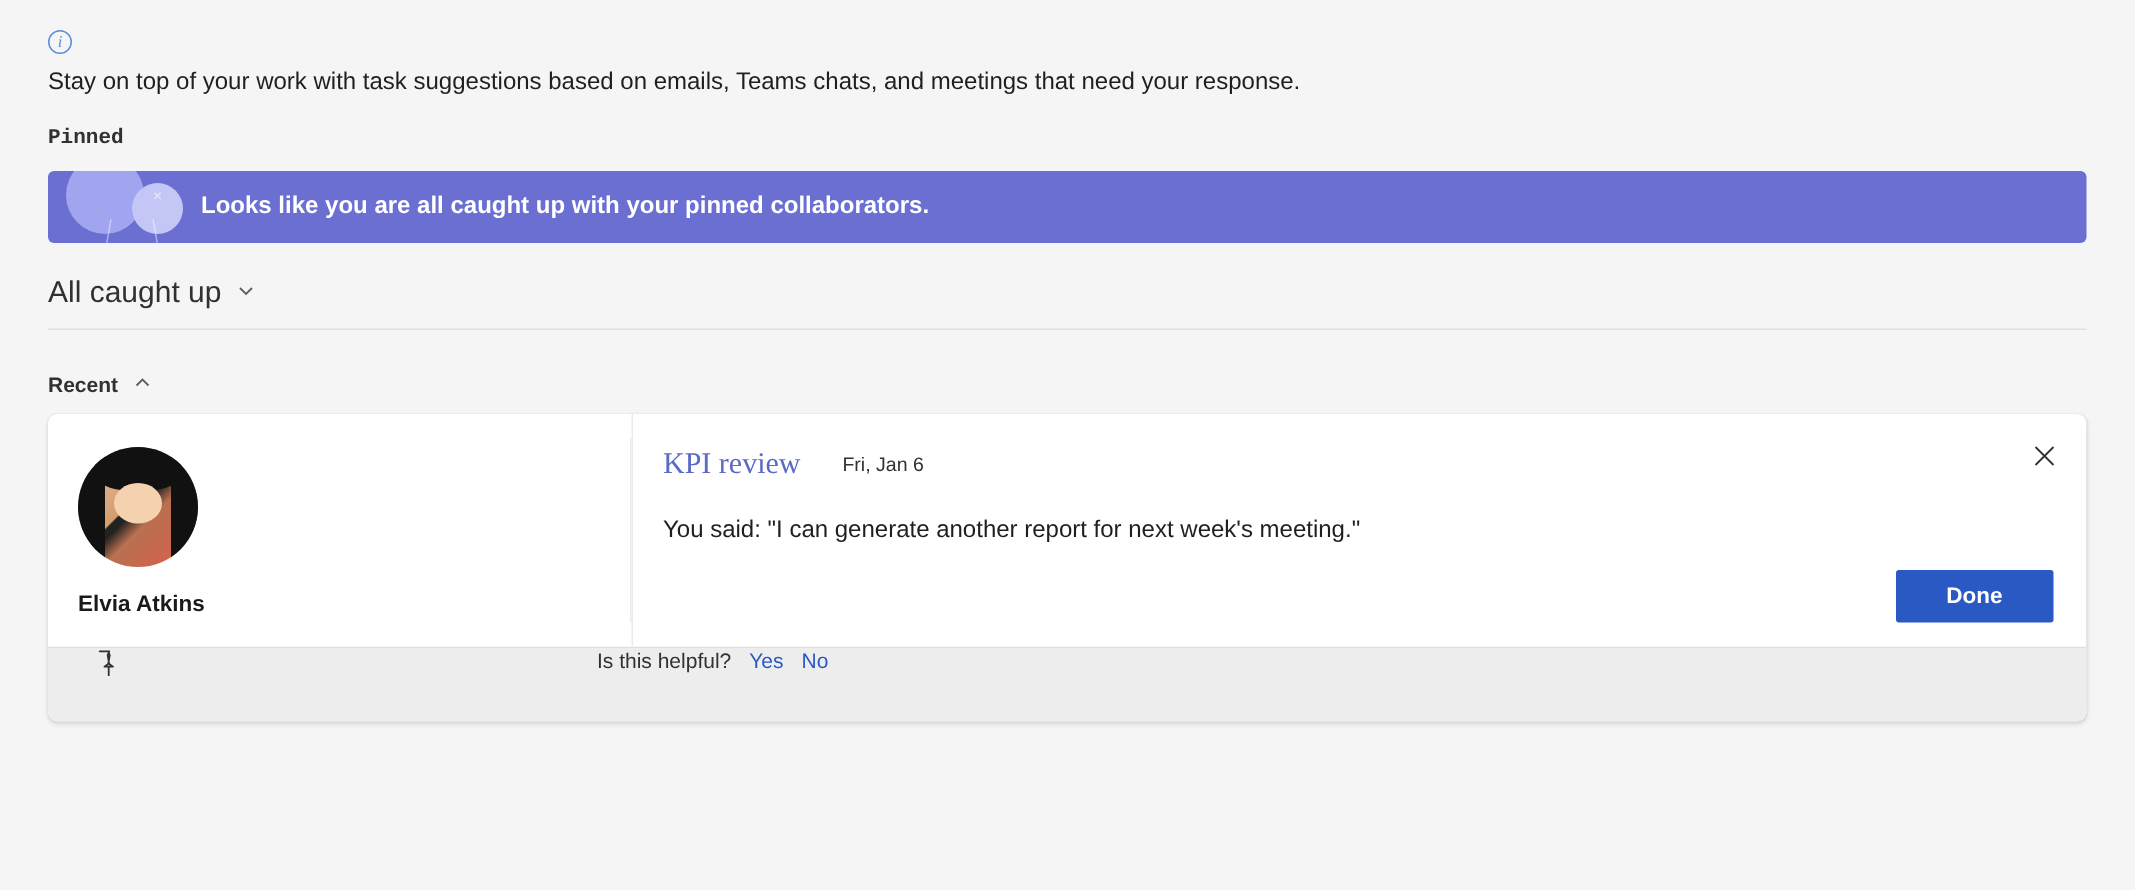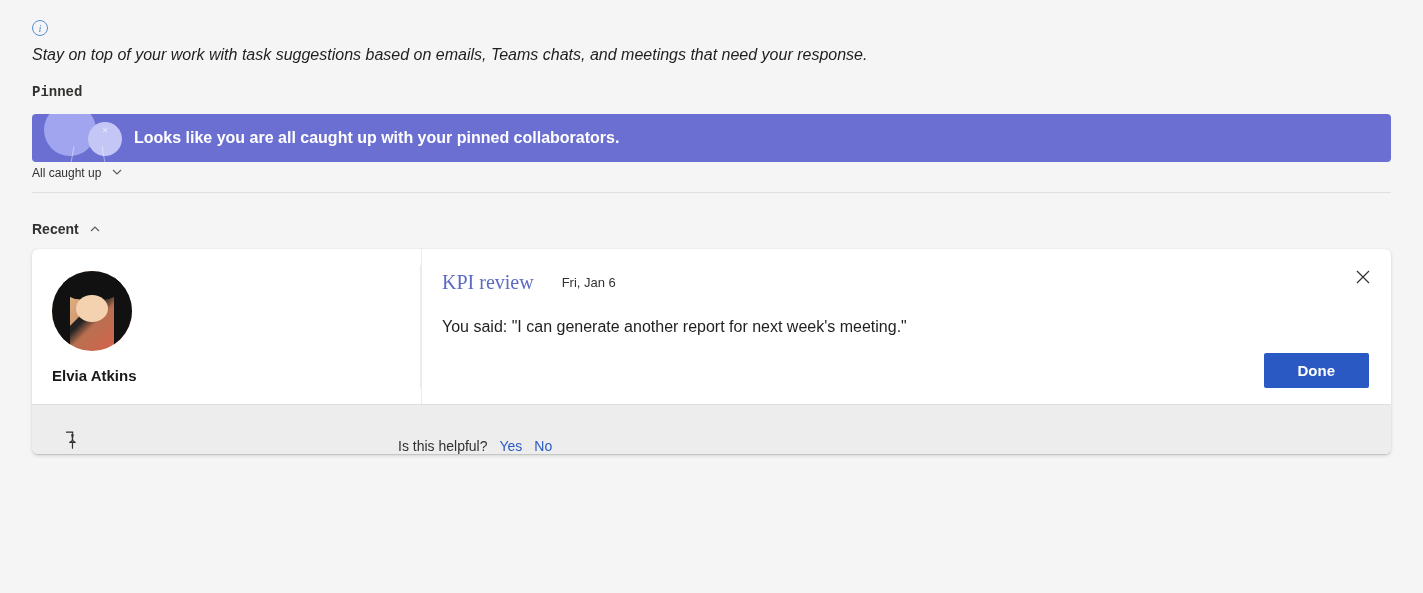--- a/index.html
+++ b/index.html
@@ -36,21 +36,20 @@
     font-family: Georgia, serif;
     line-height: 1;
     position: relative;
     top: 2px;
     cursor: pointer;
   }
   .subtitle {
     margin-top: 12px;
     font-size: 16px;
     color: #201f1e;
-    font-style: italic;
   }
   .section-label {
     margin-top: 20px;
     font-size: 14px;
     font-weight: 600;
     color: #323130;
     font-family: Liberation Mono, monospace;
   }
   .banner {
     display: flex;
@@ -100,25 +99,25 @@
     position: absolute;
     width: 1px;
     height: 40px;
     background: rgba(255,255,255,0.45);
     bottom: -24px;
   }
   .string.s1 { left: 38px; transform: rotate(10deg); }
   .string.s2 { left: 73px; transform: rotate(-10deg); }
 
   .collapse-row {
-    margin-top: 4px;
+    margin-top: 22px;
     display: flex;
     align-items: center;
     gap: 10px;
-    font-size: 12px;
+    font-size: 20px;
     color: #323130;
     padding-bottom: 12px;
     border-bottom: 1px solid #e1dfdd;
     cursor: pointer;
   }
   .chevron {
     font-size: 11px;
     color: #605e5c;
     min-width: 12px;
   }
@@ -244,21 +243,21 @@
     border-radius: 2px;
     padding: 9px 34px;
     font-size: 15px;
     font-weight: 600;
     cursor: pointer;
   }
   .card-footer {
     background: #ededed;
     border-top: 1px solid #e1dfdd;
     display: flex;
-    align-items: flex-end;
+    align-items: flex-start;
     height: 50px;
     border-radius: 0 0 6px 6px;
   }
   .pin-cell {
     width: 346px;
     display: flex;
     align-items: center;
     padding-left: 28px;
   }
   .pin-icon {

